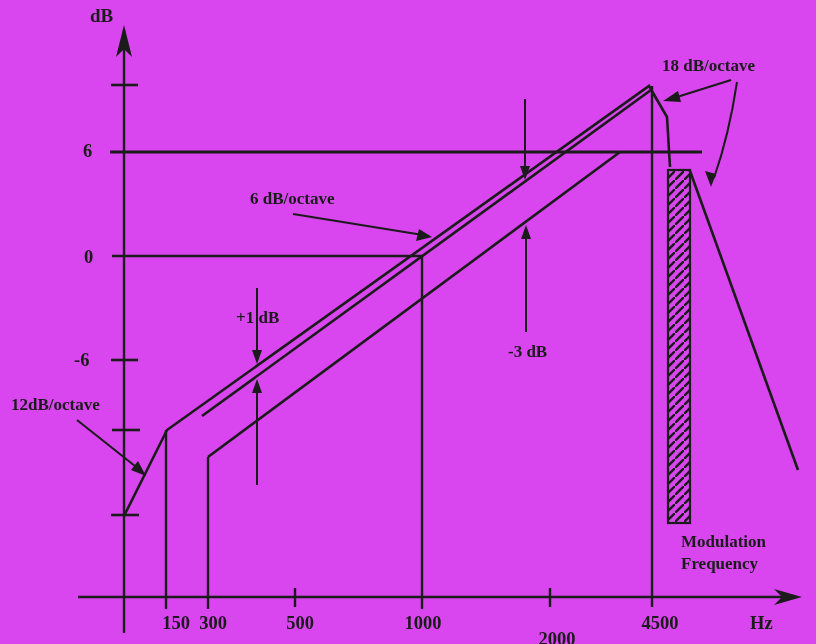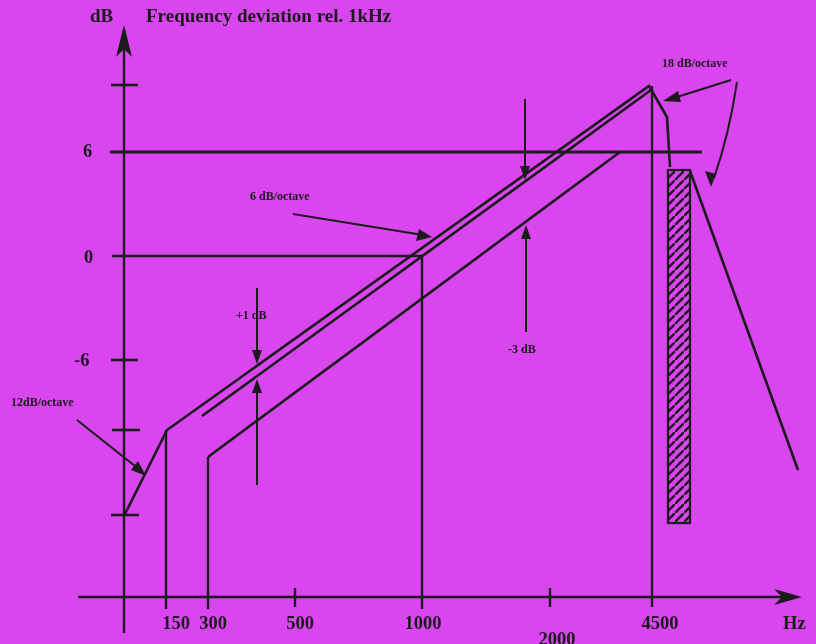--- a/index.html
+++ b/index.html
@@ -11,21 +11,21 @@
     overflow: hidden;
     font-family: "Liberation Serif", "DejaVu Serif", serif;
     color: var(--ink);
   }
   .stage svg { position: absolute; left: 0; top: 0; }
   .lbl {
     position: absolute;
     font-weight: bold;
     color: var(--ink);
     white-space: nowrap;
-    font-size: 12px;
+    font-size: 17px;
     line-height: 1.1;
   }
   .axis-num { font-size: 18.5px; }
   .x-num { transform: translateX(-50%); }
   .title-lbl { font-size: 19px; }
   .unit-lbl { font-size: 19px; }
   .wrap-lbl { white-space: normal; width: 115px; line-height: 1.32; }
 </style>
 </head>
 <body>
@@ -109,33 +109,33 @@
       <g>
         <path d="M 525 99 L 525 168" stroke-width="2" fill="none"></path>
         <polygon points="525,180 520,166 530,166" stroke="none"></polygon>
         <path d="M 526 332 L 526 237" stroke-width="2" fill="none"></path>
         <polygon points="526,225 521,239 531,239" stroke="none"></polygon>
       </g>
     </g>
   </svg>
 
   <div class="lbl unit-lbl" style="left:90px; top:6px;">dB</div>
-  <div class="lbl title-lbl" style="left:146px; top:6px;">Frequency deviation rel. 1kHz</div>
 
   <div class="lbl axis-num" style="left:83px; top:141px;">6</div>
   <div class="lbl axis-num" style="left:84px; top:247px;">0</div>
   <div class="lbl axis-num" style="left:74px; top:350px;">-6</div>
 
   <div class="lbl" style="left:11px; top:396px;">12dB/octave</div>
   <div class="lbl" style="left:250px; top:190px;">6 dB/octave</div>
   <div class="lbl" style="left:662px; top:57px;">18 dB/octave</div>
   <div class="lbl" style="left:195px; top:309px;margin-left:41px;">+1 dB</div>
   <div class="lbl" style="left:508px; top:343px;">-3 dB</div>
+  <div class="lbl wrap-lbl" style="left:681px; top:531px;">Modulation Frequency</div>
 
   <div class="lbl axis-num x-num" style="left:176px; top:613px;">150</div>
   <div class="lbl axis-num x-num" style="left:213px; top:613px;">300</div>
   <div class="lbl axis-num x-num" style="left:300px; top:613px;">500</div>
   <div class="lbl axis-num x-num" style="left:423px; top:613px;">1000</div>
   <div class="lbl axis-num x-num" style="left:557px; top:613px;margin-top:16px;">2000</div>
   <div class="lbl axis-num x-num" style="left:660px; top:613px;">4500</div>
-  <div class="lbl axis-num" style="left:750px; top:613px;margin-left:33px;">Hz</div>
+  <div class="lbl axis-num" style="left:750px; top:613px;">Hz</div>
 
 </div>
 
 </body></html>

